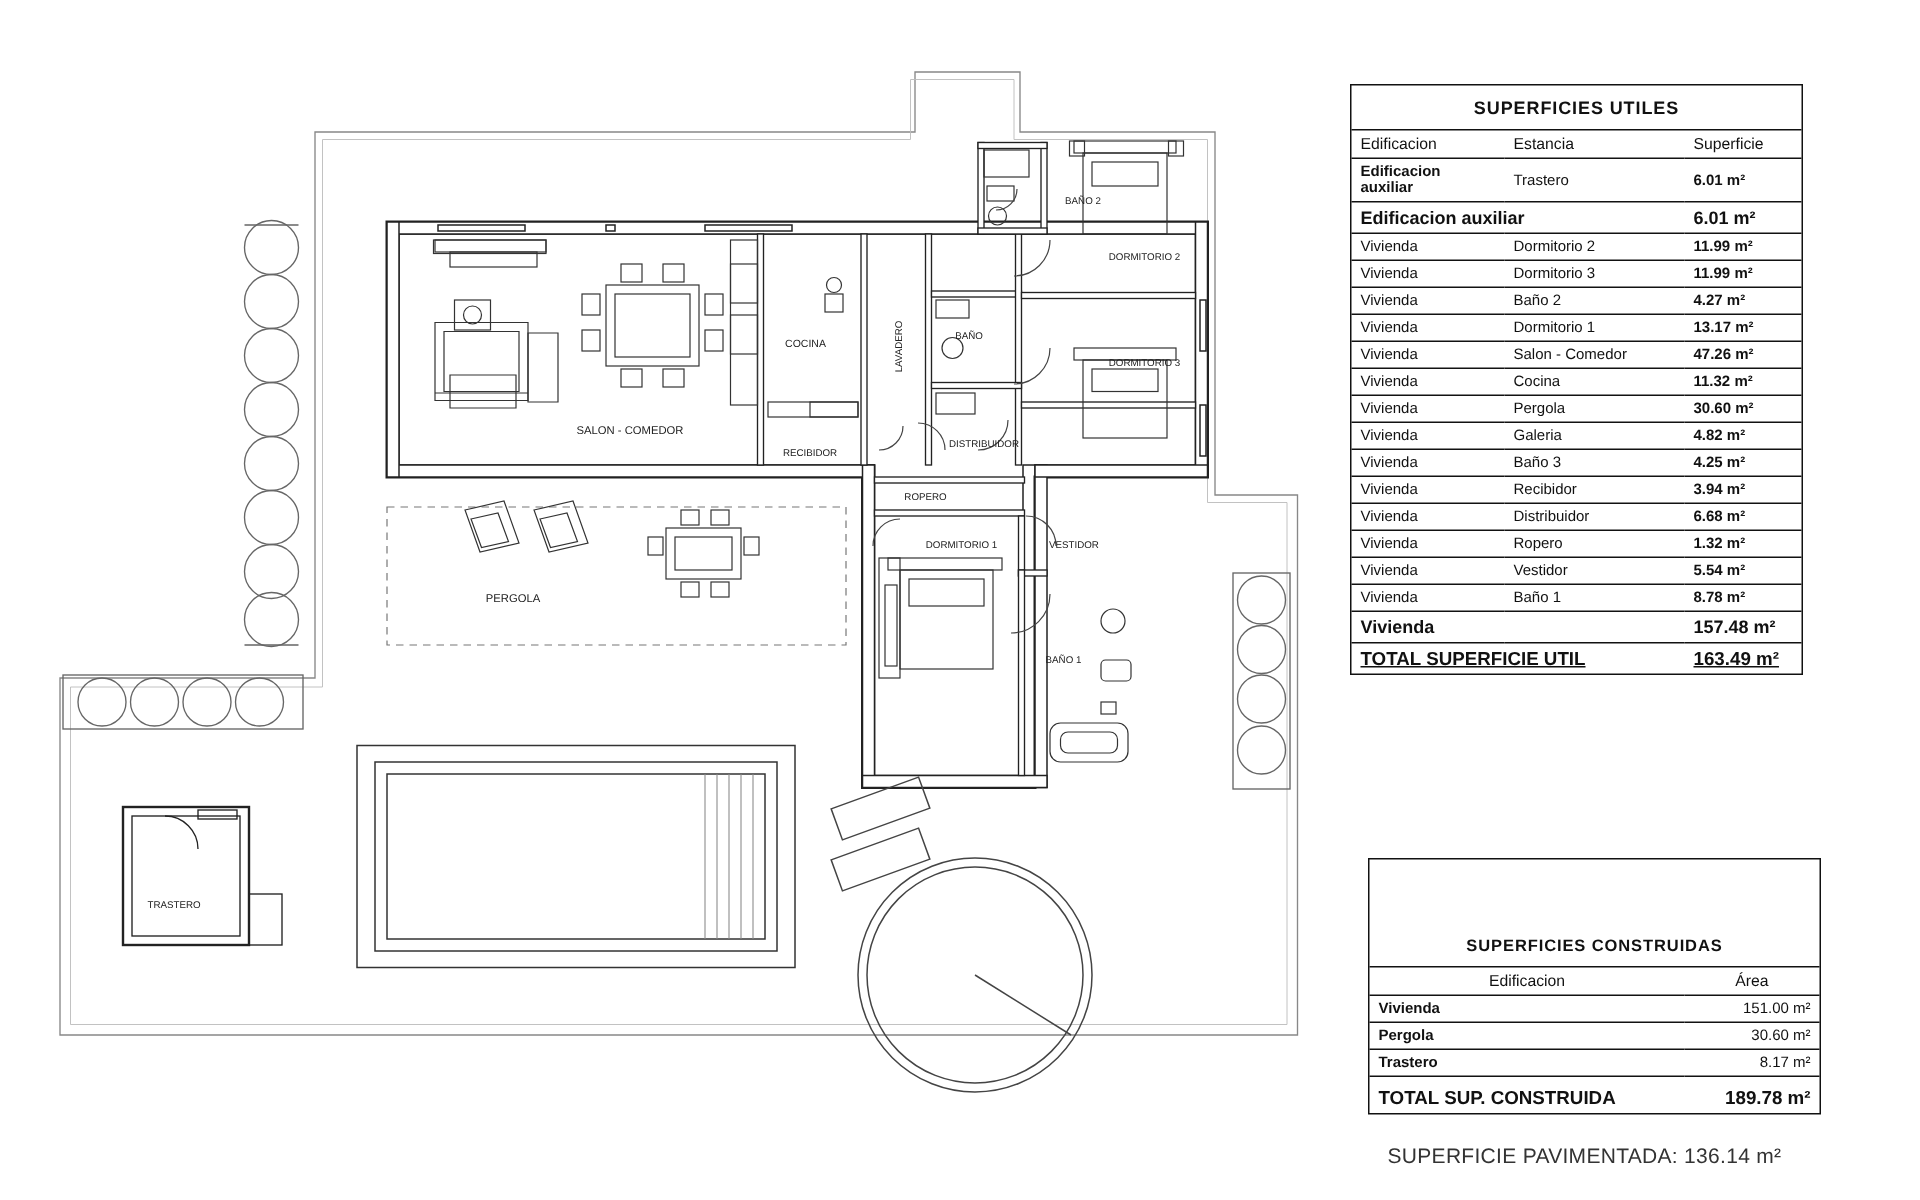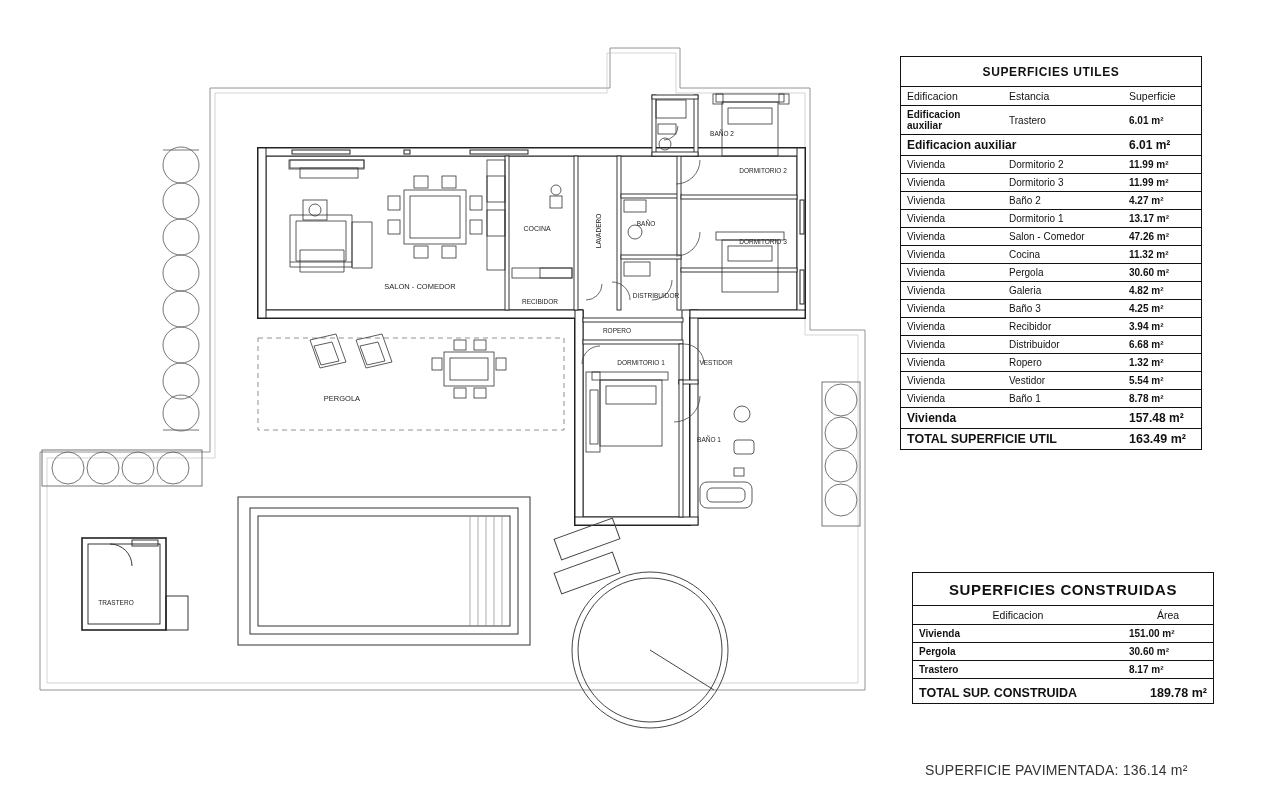--- a/index.html
+++ b/index.html
@@ -22,27 +22,27 @@
     font-weight:bold;font-size:12px;letter-spacing:.6px;
     padding:8px 0 7px;border-bottom:1px solid #111;
   }
   th,td{border-bottom:1px solid #111;padding:3px 6px;text-align:left;}
   th{font-weight:normal;font-size:10.5px;}
   .c-edif{width:34%;}
   .c-est{width:40%;}
   .c-sup{width:26%;}
   tr.sub td{font-weight:bold;font-size:12px;border-bottom:1px solid #111;}
   tr.sub td.tot{text-align:left;}
-  tr.total td{font-weight:bold;font-size:12.5px;border-bottom:none;}
+  tr.total td{font-weight:bold;font-size:12.5px;border-bottom:none;text-decoration:underline;}
   td.num{font-weight:bold;}
 
   
-  #construidas caption{font-size:15px;}
+  #construidas caption{font-size:11px;margin-top:44px;}
   #construidas th{text-align:center;}
-  #construidas td.area{font-weight:bold;margin-top:25px;}
+  #construidas td.area{text-align:right;font-weight:normal;margin-top:25px;}
   #construidas td.name{font-weight:bold;}
   #construidas tr.grand td{font-weight:bold;font-size:12.5px;border-bottom:none;padding-top:7px;}
 
   .pav{
     position:absolute;left:925px;top:762px;font-size:14px;color:#333;
     letter-spacing:.2px;
   }
 </style>
 </head>
 <body>

